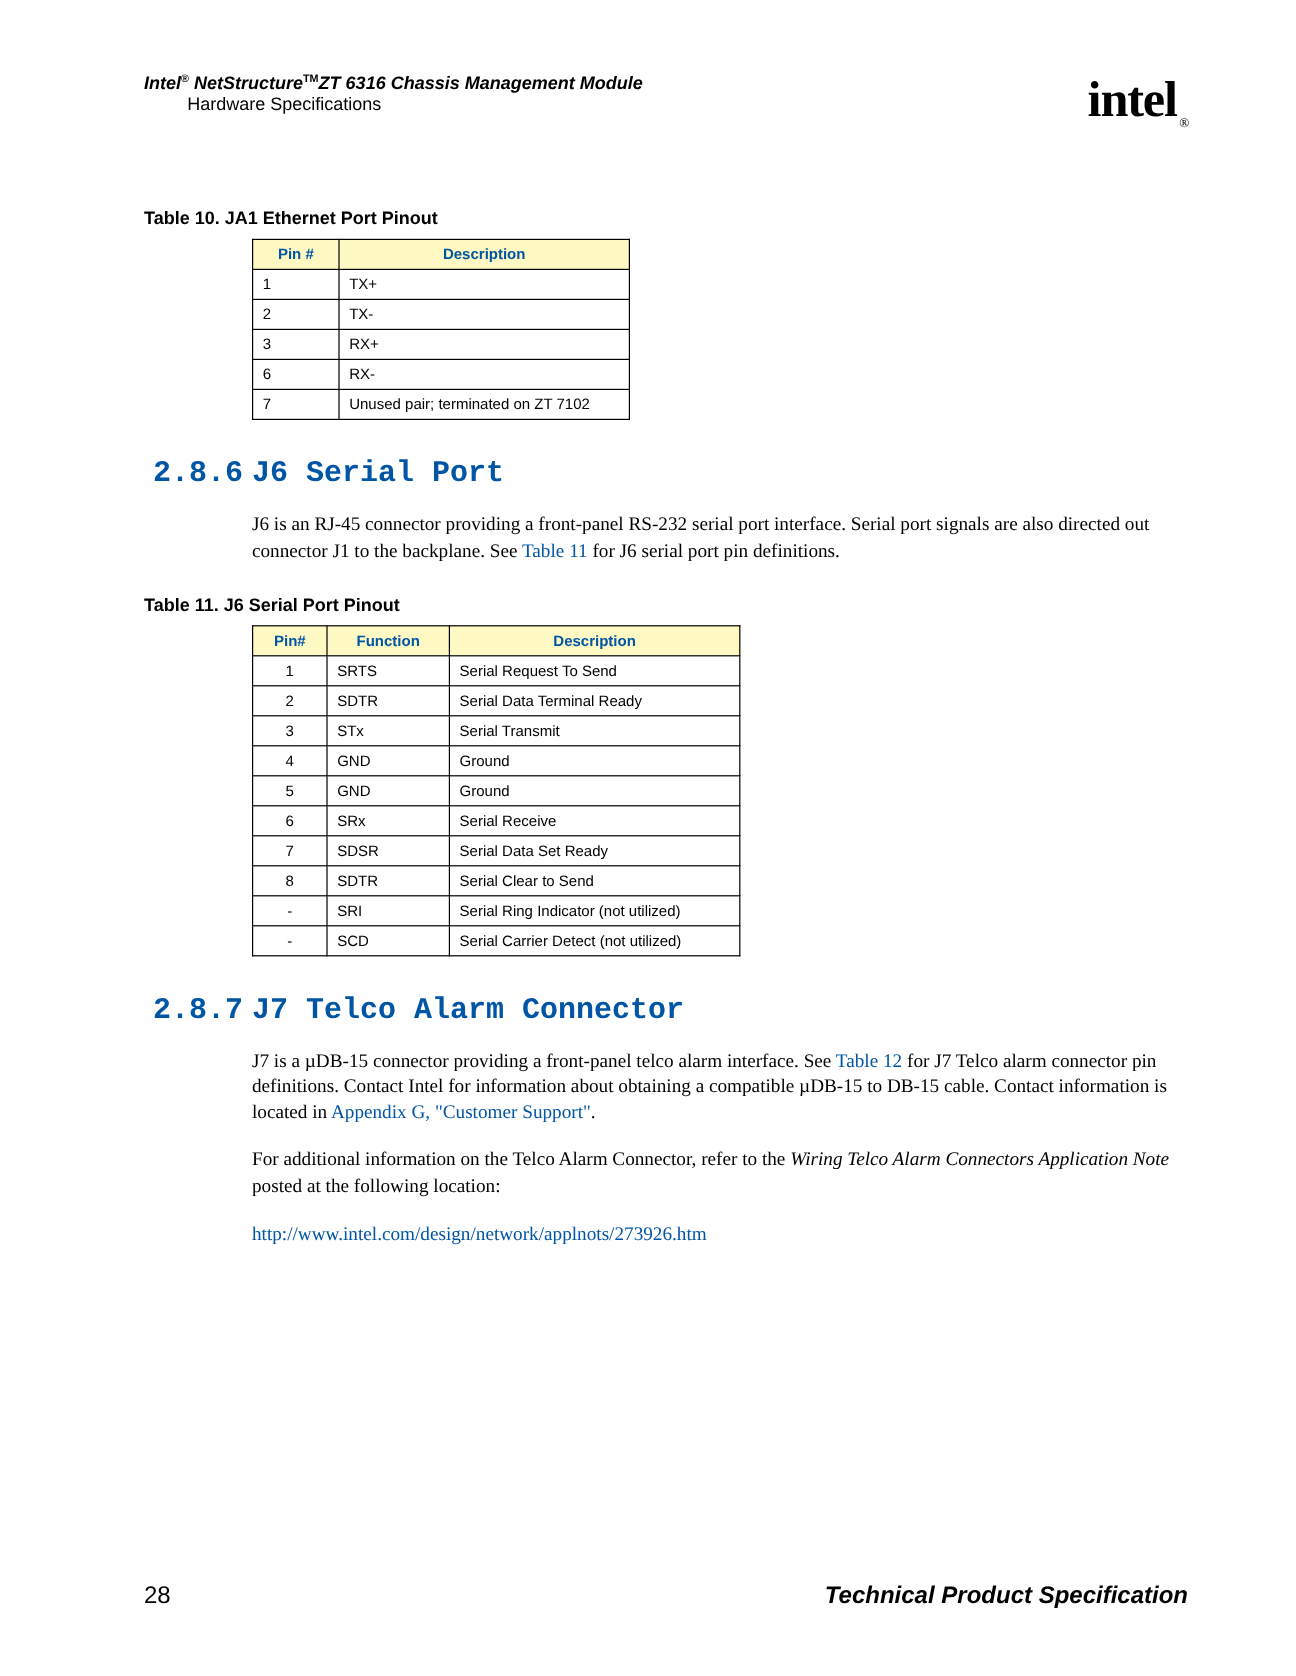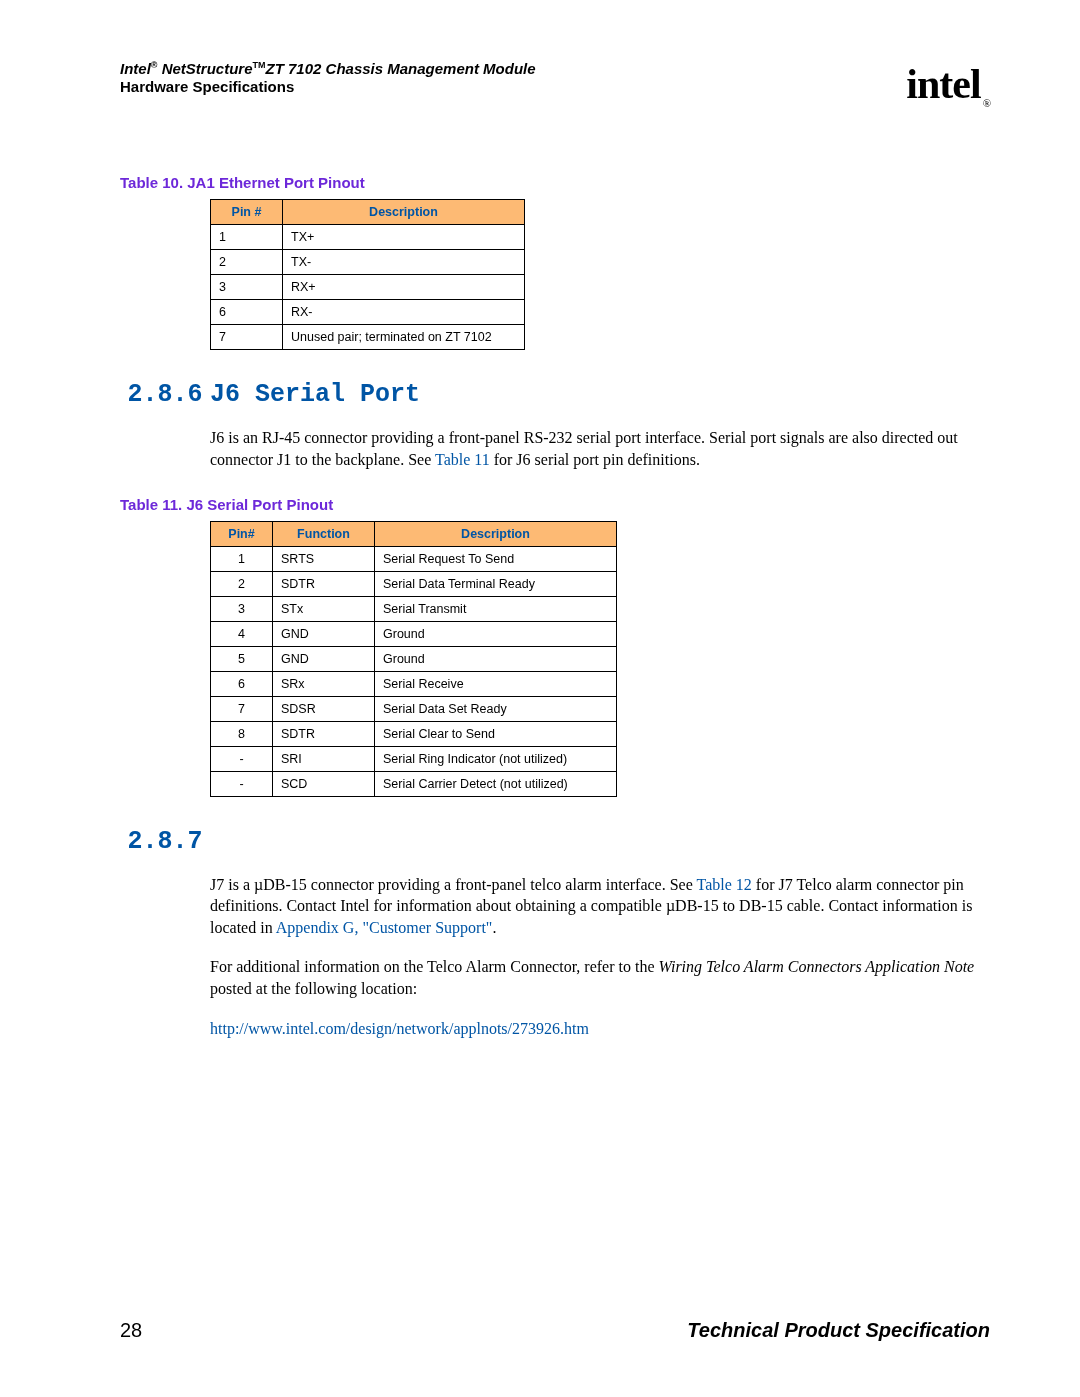--- a/index.html
+++ b/index.html
@@ -24,61 +24,62 @@
     font-size: 15px;
     font-weight: bold;
     font-style: italic;
   }
   .doc-title sup {
     font-size: 0.6em;
     font-style: normal;
   }
   .doc-subtitle {
     font-size: 15px;
-    font-weight: bold;
+    font-weight: normal;
     font-family: Arial, Helvetica, sans-serif;
     margin-top: 1px;
+    margin-left: 36px;
   }
   .logo {
     font-family: "Times New Roman", Times, serif;
     font-size: 42px;
     font-weight: bold;
     letter-spacing: -1px;
     position: relative;
   }
   .logo .reg-sub {
     font-size: 11px;
     font-weight: normal;
     vertical-align: sub;
     margin-left: 2px;
   }
   .caption {
     font-family: Arial, Helvetica, sans-serif;
     font-size: 15px;
     font-weight: bold;
-    color: #6d28d9;
+    color: #000000;
     margin-bottom: 8px;
     margin-top: 25px;
   }
   table {
     border-collapse: collapse;
     font-family: Arial, Helvetica, sans-serif;
     font-size: 12.5px;
     margin-left: 90px;
     margin-bottom: 30px;
   }
   th, td {
     border: 1px solid #000;
     padding: 4px 8px;
     text-align: left;
     vertical-align: middle;
     height: 16px;
   }
   th {
-    background: #fdba74;
+    background: #fef9c3;
     color: #0055a5;
     font-weight: bold;
     text-align: center;
   }
   .t10 td:first-child, .t10 th:first-child { width: 55px; }
   .t10 td:nth-child(2), .t10 th:nth-child(2) { width: 225px; }
   .t11 td:nth-child(1), .t11 th:nth-child(1) { width: 45px; text-align: center;}
   .t11 td:nth-child(2), .t11 th:nth-child(2) { width: 85px; }
   .t11 td:nth-child(3), .t11 th:nth-child(3) { width: 225px; }
   .t11 th:nth-child(1) { text-align: center; }
@@ -121,21 +122,21 @@
     font-style: italic;
     margin-left: 48px;
   }
 </style>
 </head>
 <body>
 
 <div class="header">
   <div class="header-left">
     <div class="doc-title">
-      <span>Intel</span><sup>®</sup><span> NetStructure</span><sup>TM</sup><span>ZT 7102 Chassis Management Module</span>
+      <span>Intel</span><sup>®</sup><span> NetStructure</span><sup>TM</sup><span>ZT 6316 Chassis Management Module</span>
     </div>
     <div class="doc-subtitle">Hardware Specifications</div>
   </div>
   <div class="logo">
     <span>intel</span><span class="reg-sub">®</span>
   </div>
 </div>
 
 <div class="caption">Table 10.  JA1 Ethernet Port Pinout</div>
 <table class="t10">
@@ -235,20 +236,21 @@
     <tr>
         <td>-</td>
         <td>SCD</td>
         <td>Serial Carrier Detect (not utilized)</td>
       </tr>
   </tbody>
 </table>
 
 <div class="section-heading">
   <span class="section-number">2.8.7</span>
+  <span>J7 Telco Alarm Connector</span>
 </div>
 <div class="body-text">
   <span>J7 is a µDB-15 connector providing a front-panel telco alarm interface. See </span><span class="link">Table 12</span><span> for J7 Telco alarm connector pin definitions. Contact Intel for information about obtaining a compatible µDB-15 to DB-15 cable. Contact information is located in </span><span class="link">Appendix G, "Customer Support"</span><span>.</span>
 </div>
 <div class="body-text">
   <span>For additional information on the Telco Alarm Connector, refer to the </span><span class="italic">Wiring Telco Alarm Connectors Application Note</span><span> posted at the following location:</span>
 </div>
 <div class="body-text">
   <span class="link">http://www.intel.com/design/network/applnots/273926.htm</span>
 </div>

